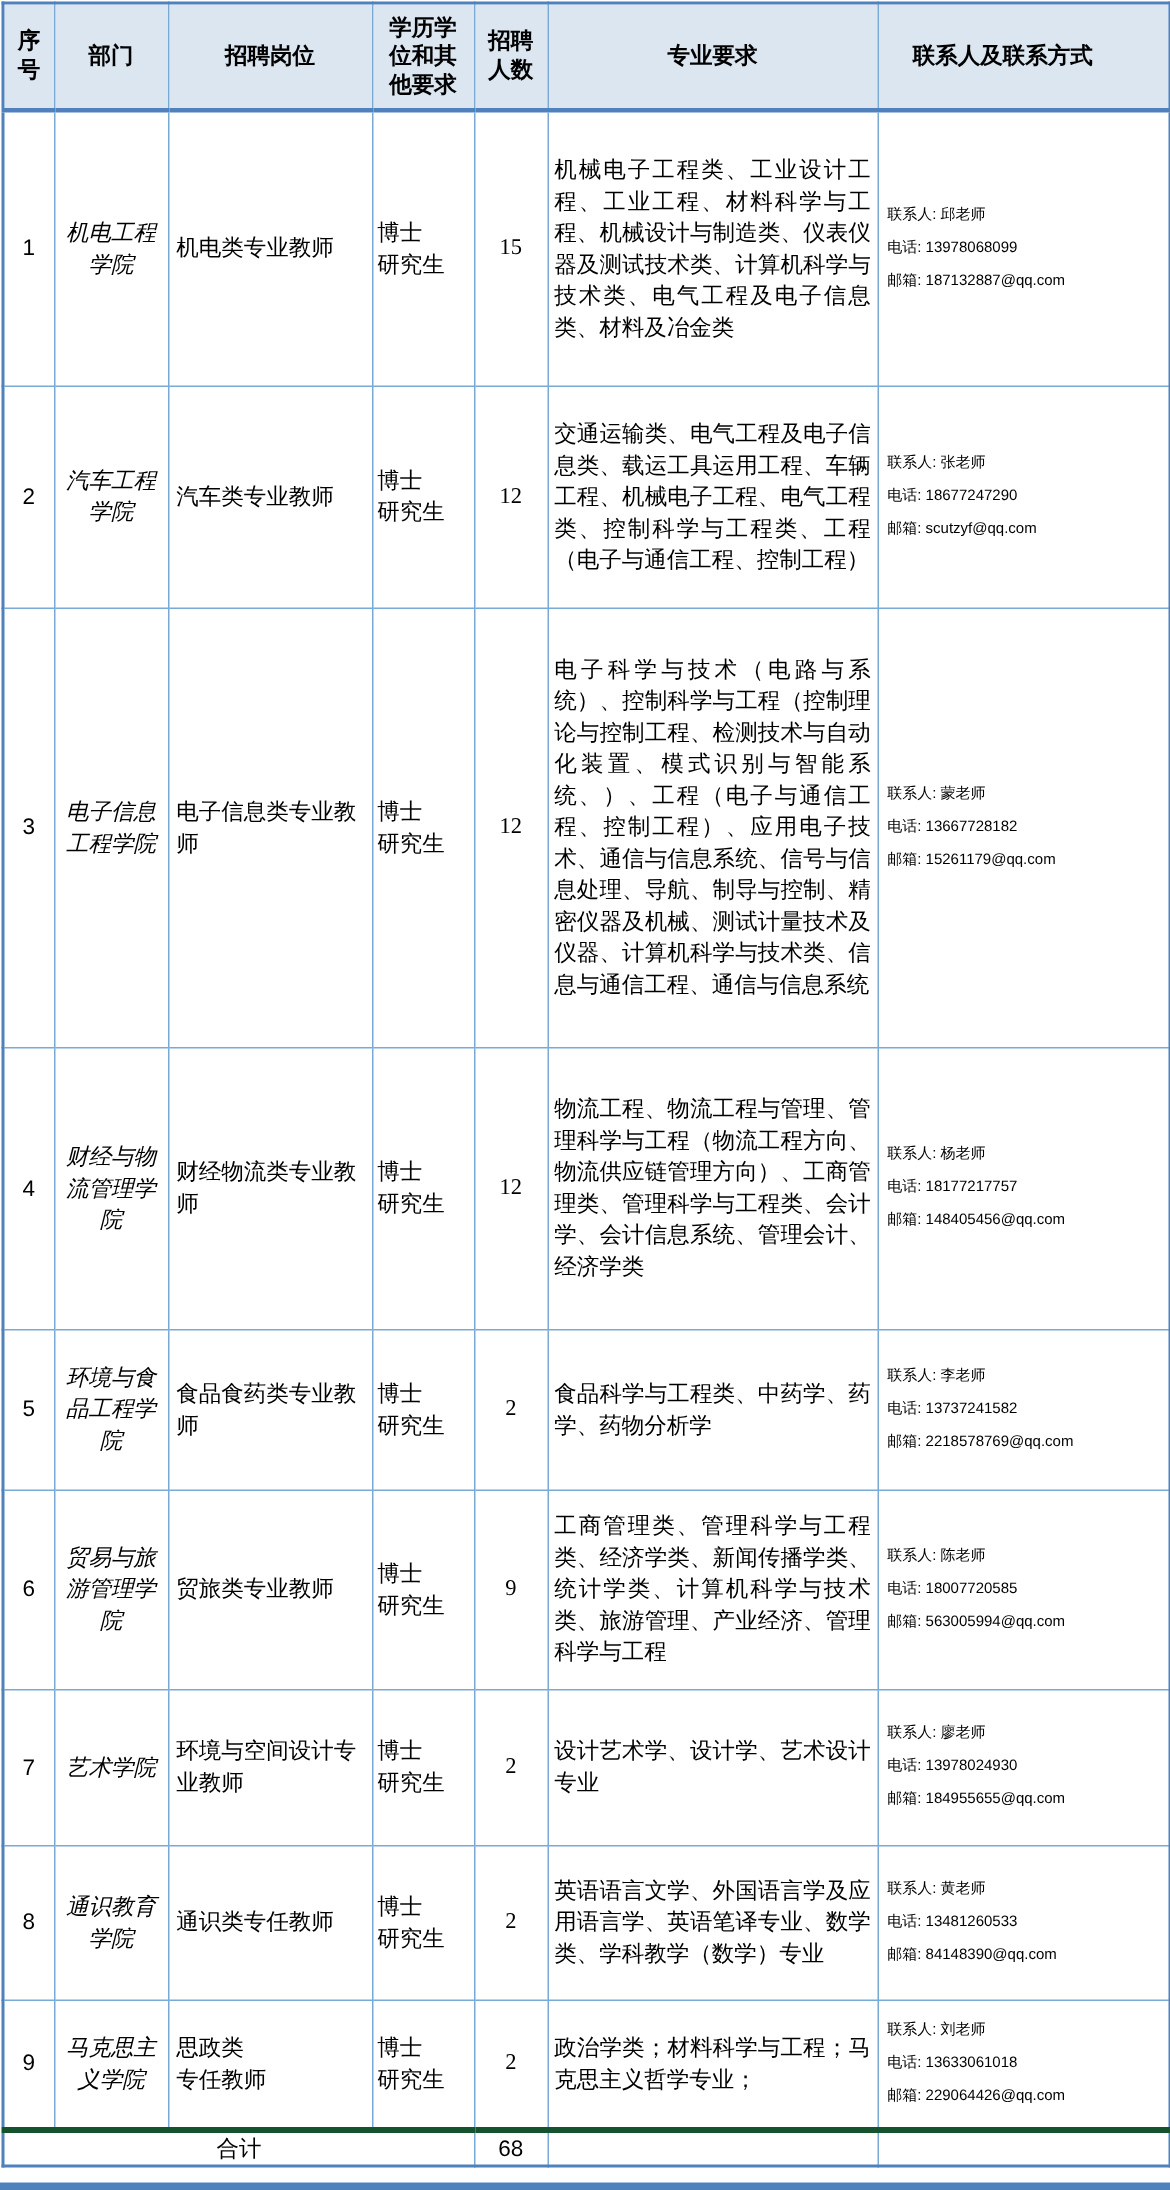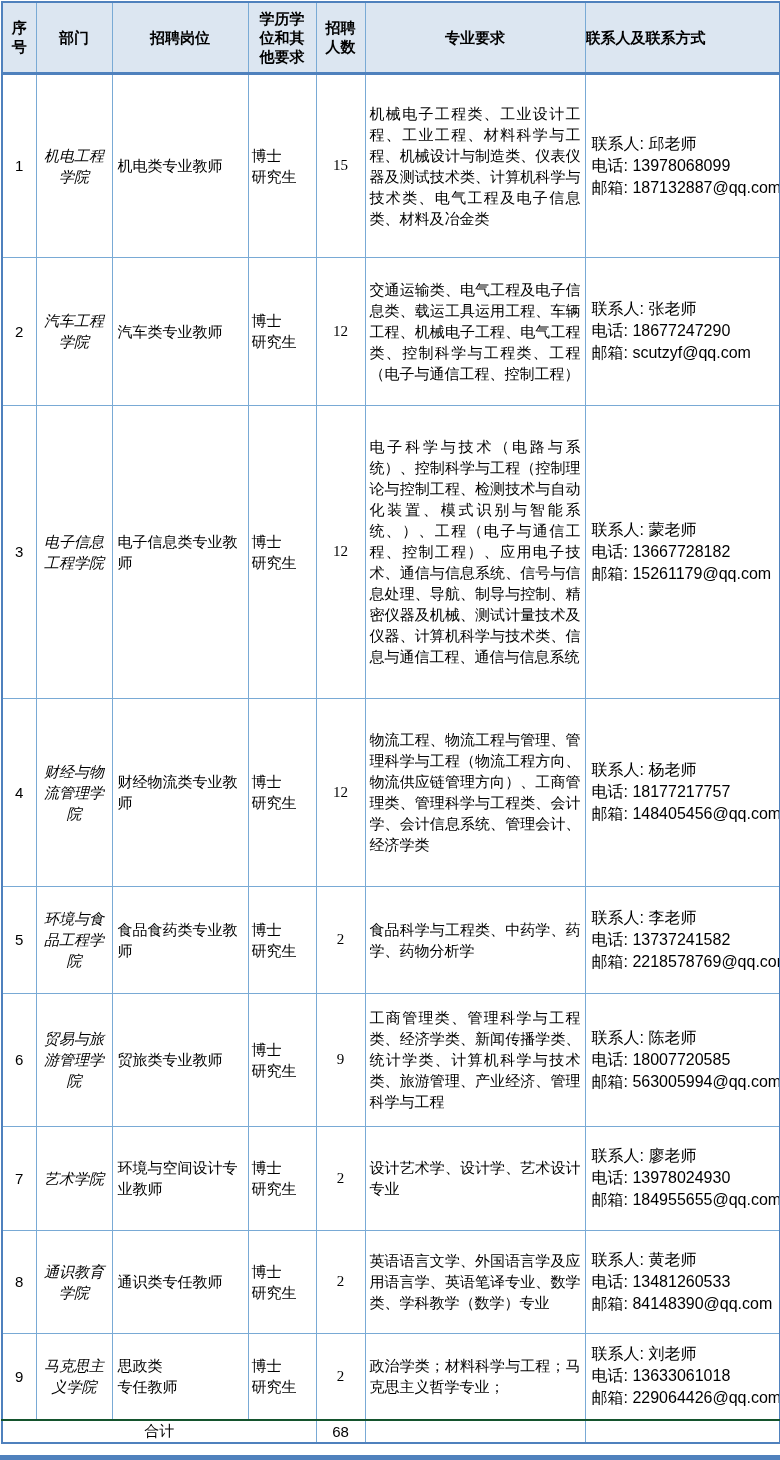--- a/index.html
+++ b/index.html
@@ -17,37 +17,37 @@
   }
   th, td { border:1px solid #79aad5; overflow:hidden; }
 
   thead th {
     background:#dce6f1;
     font-size:15px; font-weight:bold; line-height:19px;
     text-align:center; vertical-align:middle;
     white-space:pre-line; padding:2px 2px;
     border-bottom:3px solid #4f81bd;
   }
-  thead th.h-contact { text-align:left; padding-left:0; }
+  thead th.h-contact { text-align:left; padding-left:23px; }
 
   td { vertical-align:middle; font-size:15px; }
   td.c-no   { text-align:center; }
   td.c-dept { text-align:center; line-height:21px; padding:2px 4px;font-style:italic; }
   td.c-pos  { text-align:left; line-height:21px; padding:2px 5px; white-space:pre-line; }
   td.c-deg  { text-align:left; line-height:21px; padding:2px 3px; white-space:pre-line; }
   td.c-cnt  { text-align:center;font-family:Liberation Serif, serif; }
   td.c-maj  {
     text-align:justify; text-align-last:left;
     word-break:break-all; line-height:21px; padding:0 4px;
   }
-  td.c-contact { font-size:16px; line-height:22px; padding:2px 2px 2px 6px;margin-left:32px; }
+  td.c-contact { font-size:10px; line-height:22px; padding:2px 2px 2px 6px;margin-left:32px; }
   td.c-contact div { white-space:nowrap; }
 
   tr.total td {
-    border-top:2px solid #14532d;
+    border-top:4px solid #14532d;
     text-align:center; font-size:15px;
   }
 
   .bottom-bar {
     position:absolute; left:0; top:1455px; width:780px; height:5px;
     background:#4f81bd;
   }
 </style>
 </head>
 <body>

